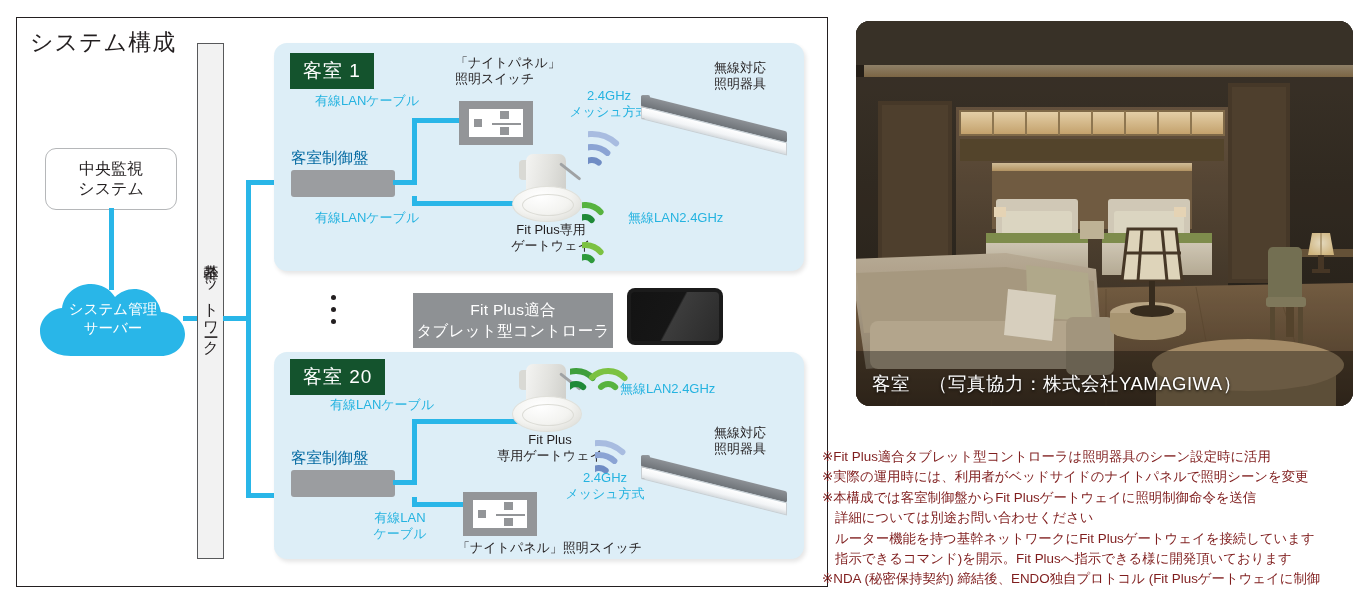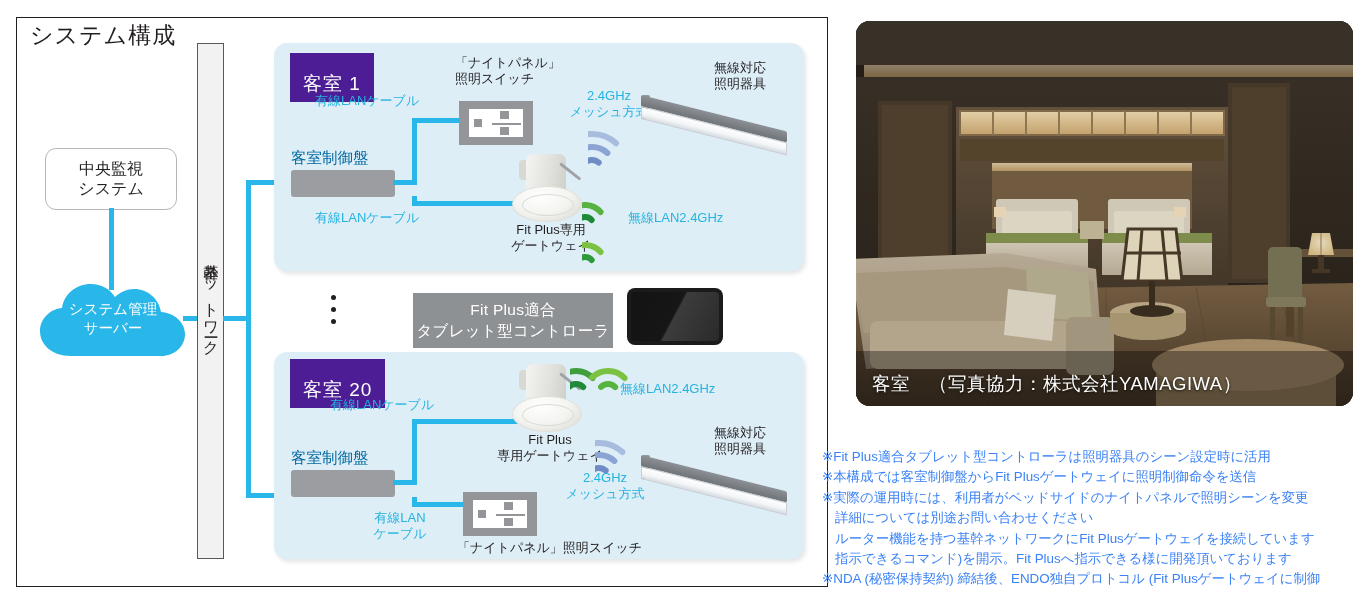--- a/index.html
+++ b/index.html
@@ -3,21 +3,21 @@
 <meta charset="utf-8">
 <style>
   html,body{margin:0;padding:0;background:#ffffff;}
   body{width:1365px;height:605px;overflow:hidden;
        font-family:"Liberation Sans","DejaVu Sans",sans-serif;}
   .root{position:relative;width:1365px;height:605px;}
 
   
   .diagram-frame{position:absolute;left:16px;top:17px;width:812px;height:570px;
       border:1.5px solid #231f20;background:#fff;box-sizing:border-box;}
-  .diagram-title{position:absolute;left:30px;top:20px;font-size:23px;color:#231f20;
+  .diagram-title{position:absolute;left:30px;top:27px;font-size:23px;color:#231f20;
       letter-spacing:1px;font-weight:400;}
 
   
   .central-box{position:absolute;left:45px;top:148px;width:132px;height:62px;
       border:1.7px solid #b5b7b9;border-radius:11px;background:#fff;
       display:flex;flex-direction:column;align-items:center;justify-content:center;
       font-size:16px;color:#231f20;line-height:1.28;box-sizing:border-box;}
 
   
   .cloud-wrap{position:absolute;left:37px;top:278px;width:152px;height:82px;}
@@ -30,22 +30,22 @@
   .backbone-label{position:absolute;left:197px;top:200px;width:27px;height:200px;
       display:flex;align-items:center;justify-content:center;
       writing-mode:vertical-rl;text-orientation:upright;
       font-size:15.5px;color:#231f20;letter-spacing:1px;}
 
   
   .room{position:absolute;background:#ddeef7;border-radius:13px;
       box-shadow:2px 3px 4px rgba(0,0,0,0.10);}
   #room1{left:274px;top:43px;width:530px;height:228px;}
   #room20{left:274px;top:352px;width:530px;height:207px;}
-  .room-badge{position:absolute;background:#4c1d95;color:#fff;font-size:19px;
-      padding:18px 13px 5px 13px;letter-spacing:1px;}
+  .room-badge{position:absolute;background:#14532d;color:#fff;font-size:19px;
+      padding:5px 13px 5px 13px;letter-spacing:1px;}
 
   
   .ctrl-panel{position:absolute;width:104px;height:27px;background:#9b9da0;
       border-radius:3px;}
   .ctrl-label{position:absolute;font-size:15.5px;color:#0369a1;font-family:Liberation Serif, serif;}
 
   
   .night-panel{position:absolute;width:74px;height:44px;background:#939598;}
   .night-panel .inner{position:absolute;left:10px;top:8px;width:54px;height:28px;
       background:#fff;}
@@ -105,21 +105,21 @@
   .line{position:absolute;background:#29b6e8;}
 
   
   .photo{position:absolute;left:856px;top:21px;width:497px;height:385px;
       overflow:hidden;background:#100d0a;border-radius:14px;}
   .photo-caption{position:absolute;left:16px;bottom:10px;color:#fff;font-size:18.5px;
       letter-spacing:0.5px;z-index:9;text-shadow:0 1px 3px rgba(0,0,0,.8);}
 
   
   .notes{position:absolute;left:822px;top:447px;width:540px;
-      font-size:13.4px;color:#3b82f6;line-height:1.52;}
+      font-size:13.4px;color:#7f1d1d;line-height:1.52;}
   .notes .n{white-space:nowrap;}
   .notes .ind{padding-left:13px;}
 </style>
 </head>
 <body>
 
 <div class="root">
 
   <div class="diagram-frame"></div>
 
@@ -447,21 +447,21 @@
 
       <rect width="497" height="385" fill="url(#gVig)"></rect>
       <rect width="497" height="385" fill="#2a1f12" opacity="0.12"></rect>
       <rect x="0" y="330" width="497" height="55" fill="#000" opacity="0.35"></rect>
     </svg>
     <div class="photo-caption">客室　（写真協力：株式会社YAMAGIWA）</div>
   </div>
 
   <div class="notes">
     <div class="n">※Fit Plus適合タブレット型コントローラは照明器具のシーン設定時に活用</div>
+    <div class="n">※実際の運用時には、利用者がベッドサイドのナイトパネルで照明シーンを変更</div>
     <div class="n">※本構成では客室制御盤からFit Plusゲートウェイに照明制御命令を送信</div>
-    <div class="n">※実際の運用時には、利用者がベッドサイドのナイトパネルで照明シーンを変更</div>
     <div class="n ind">詳細については別途お問い合わせください</div>
     <div class="n ind">ルーター機能を持つ基幹ネットワークにFit Plusゲートウェイを接続しています</div>
     <div class="n ind">指示できるコマンド)を開示。Fit Plusへ指示できる様に開発頂いております</div>
     <div class="n">※NDA (秘密保持契約) 締結後、ENDO独自プロトコル (Fit Plusゲートウェイに制御</div>
   </div>
 
 </div>
 
 </body></html>

